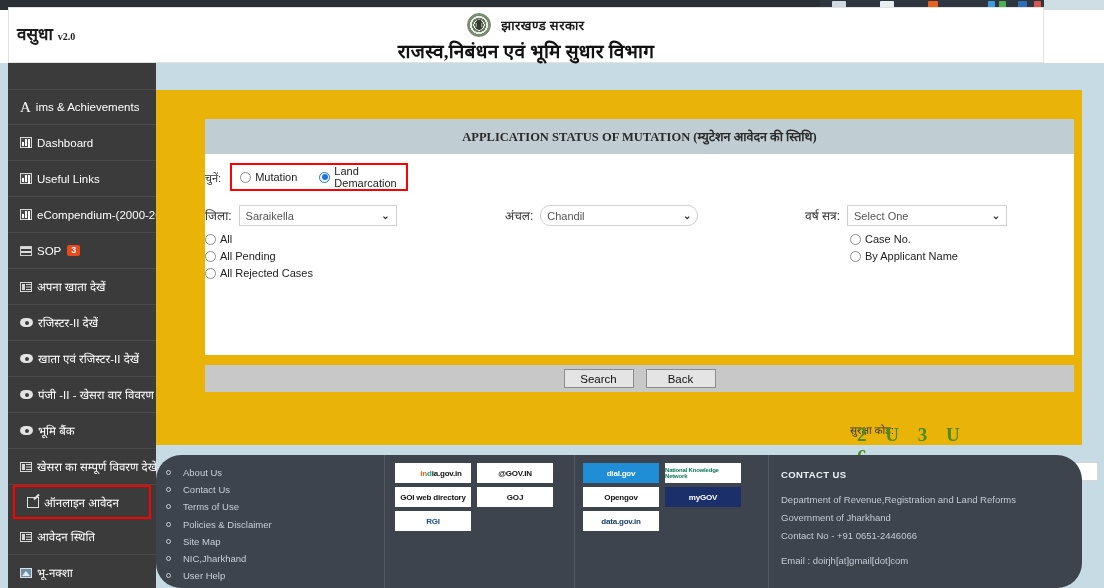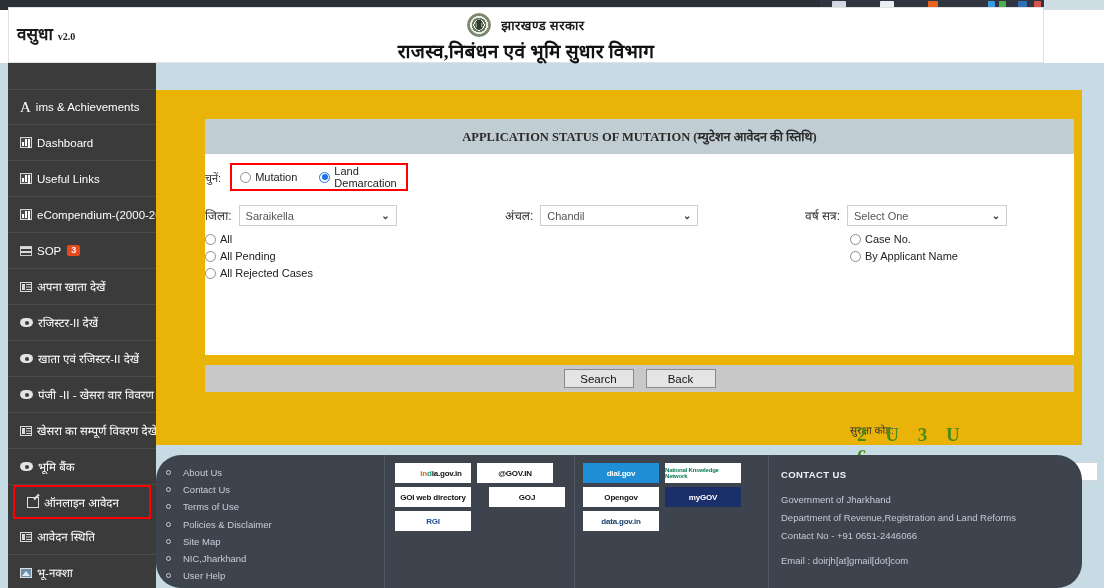--- a/index.html
+++ b/index.html
@@ -222,21 +222,21 @@
     width: 76px; height: 20px; background: #ffffff;
     display: flex; align-items: center; justify-content: center;
     font-size: 8px; font-weight: bold; color: #111111; overflow: hidden;
     letter-spacing: -.2px;
   }
   .logo.dialgov { background: #1f8ed6; color: #ffffff; }
   .logo.mygov { background: #1b2f6b; color: #ffffff; }
   .logo.nkn { background: #ffffff; color: #0a7a58; }
   .logo.opengov { background: #ffffff; }
   .logo.datagov { background: #ffffff; color: #17406b; }
-  .logo.goj { background: #ffffff; color: #111111; margin-left: 12px; }
+  .logo.goj { background: #ffffff; color: #111111; }
   .logo.rgi { background: #ffffff; color: #1d4f9c; }
   .logo .i1 { color: #e8621c; padding-left: 16px; }
   .logo .i2 { color: #16a085; }
   .logo .i3 { color: #111111; }
 
   #contact-title { font-size: 9.5px; font-weight: bold; color: #eef2f7; letter-spacing: .4px; margin-bottom: 14px; }
   .cline { font-size: 9.5px; color: #c3cbd6; margin-bottom: 7px; }
   .cmail { font-size: 9.5px; color: #c3cbd6; margin-top: 14px; }
 </style>
 </head>
@@ -301,26 +301,26 @@
   </div>
   <div class="side-item">
     <span class="sic ic-eye"></span>
     <span class="slabel">खाता एवं रजिस्टर-II देखें</span>
   </div>
   <div class="side-item">
     <span class="sic ic-eye"></span>
     <span class="slabel">पंजी -II - खेसरा वार विवरण</span>
   </div>
   <div class="side-item">
+    <span class="sic ic-eye"></span>
+    <span class="slabel">भूमि बैंक</span>
+  </div>
+  <div class="side-item">
     <span class="sic ic-list"></span>
     <span class="slabel">खेसरा का सम्पूर्ण विवरण देखें</span>
-  </div>
-  <div class="side-item">
-    <span class="sic ic-eye"></span>
-    <span class="slabel">भूमि बैंक</span>
   </div>
   <div class="side-item hl">
     <span class="sic ic-pen"></span>
     <span class="slabel">ऑनलाइन आवेदन</span>
   </div>
   <div class="side-item">
     <span class="sic ic-list"></span>
     <span class="slabel">आवेदन स्थिति</span>
   </div>
   <div class="side-item">
@@ -352,21 +352,21 @@
     <div class="fld" style="left:0px; top:51px;">
       <span class="flabel">जिला:</span>
       <div class="sel" style="width:158px;">
         <span>Saraikella</span>
         <span class="chev">⌄</span>
       </div>
     </div>
 
     <div class="fld" style="left:300px; top:51px;">
       <span class="flabel">अंचल:</span>
-      <div class="sel" style="width:158px;">
+      <div class="sel" style="width:158px;border-radius:10px;">
         <span>Chandil</span>
         <span class="chev">⌄</span>
       </div>
     </div>
 
     <div class="fld" style="left:600px; top:51px;">
       <span class="flabel">वर्ष सत्र:</span>
       <div class="sel" style="width:160px;">
         <span>Select One</span>
         <span class="chev">⌄</span>
@@ -468,20 +468,20 @@
         <div class="logo dialgov">dial.gov</div>
         <div class="logo nkn" style="font-size:6px;">National Knowledge Network</div>
         <div class="logo opengov">Opengov</div>
         <div class="logo mygov">myGOV</div>
         <div class="logo datagov">data.gov.in</div>
       </div>
     </div>
 
     <div class="fcol contact">
       <div id="contact-title">CONTACT US</div>
+      <div class="cline">Department of Revenue,Registration and Land Reforms</div>
       <div class="cline">Government of Jharkhand</div>
-      <div class="cline">Department of Revenue,Registration and Land Reforms</div>
       <div class="cline">Contact No - +91 0651-2446066</div>
       <div class="cmail">Email : doirjh[at]gmail[dot]com</div>
     </div>
 
   </div>
 </div>
 
 </body></html>

